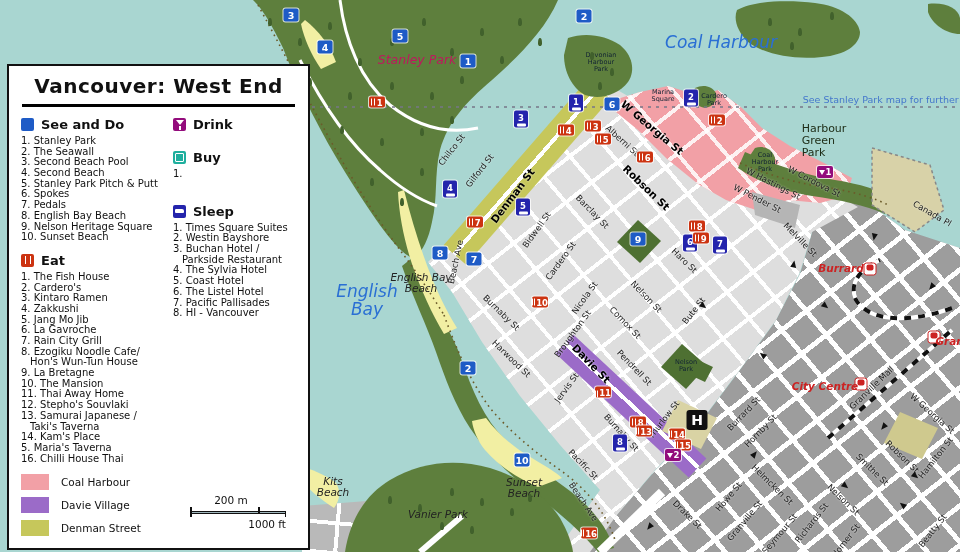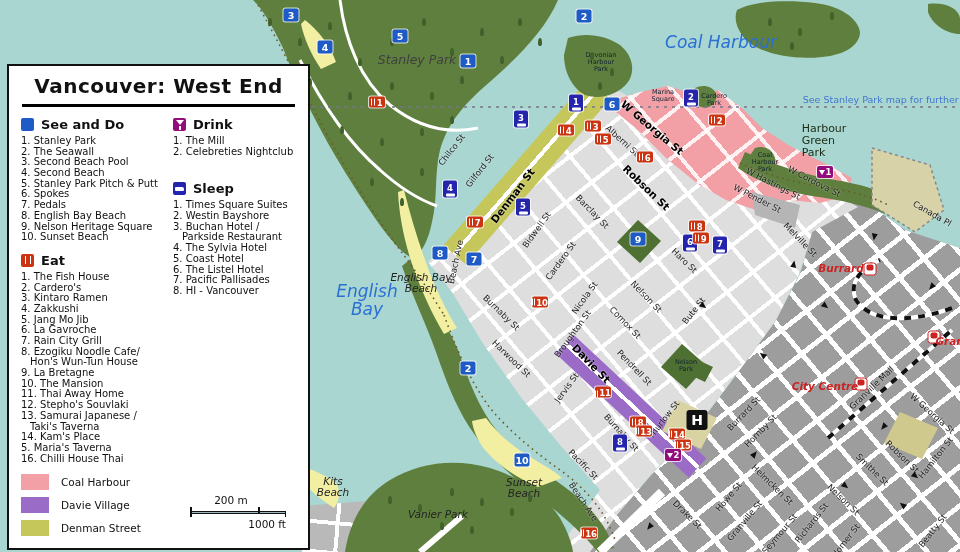--- a/index.html
+++ b/index.html
@@ -37,21 +37,21 @@
     background:linear-gradient(to bottom, var(--c-denman,#C6C75B) 0 12px, #fff 12px 16px, var(--c-denman,#C6C75B) 16px 30px);}
   .band-davie{left:540px;top:393px;width:182px;height:26px;transform:rotate(43deg);
     background:linear-gradient(to bottom, var(--c-davie,#9B6BC8) 0 10px, #fff 10px 14px, var(--c-davie,#9B6BC8) 14px 26px);}
 
   
   .lbl{position:absolute;white-space:pre;transform:translate(-50%,-50%);line-height:1.08;}
   .street{font-size:8.5px;color:#1c1c1c;text-shadow:0 0 2px rgba(255,255,255,.8);}
   .street.b{font-size:10.5px;font-weight:bold;color:#000;}
   .wlabel{font-size:17px;font-style:italic;color:var(--c-wlabel,#2A6FD4);text-align:center;}
   .pl{color:#20321d;text-align:center;}
-  .pl-lg{font-size:12.5px;font-style:italic;color:#404040;}
+  .pl-lg{font-size:12.5px;font-style:italic;color:#be185d;}
   .pl-md{font-size:10.5px;font-style:italic;color:#222;}
   .pl-park{font-size:11px;color:#1d2b15;text-align:left;}
   .pl-xs{font-size:6.5px;color:#123;}
   .note{font-size:9.5px;color:var(--c-note,#4477CC);margin-left:36px;}
 
   
   .mk{position:absolute;transform:translate(-50%,-50%);display:flex;align-items:center;justify-content:center;
       color:#fff;font-weight:bold;border-radius:2px;box-shadow:0 0 0 1px rgba(255,255,255,.75);}
   .m-see{background:var(--c-see,#1E5BC6);width:15px;height:13px;font-size:9.5px;}
   .m-eat{background:var(--c-eat,#CC3311);width:16px;height:11px;font-size:8.5px;}
@@ -478,23 +478,28 @@
               <div class="lg-item">16. Chilli House Thai</div>
             </div>
         </div>
       </div>
       <div class="lg-col-r">
         <div class="lg-sec">
           <div class="lg-h">
               <span class="lg-ic ic-drink"></span>
             <span>Drink</span>
             </div>
-          <div id="list-drink">
-              <div class="lg-item">1. The Mill</div>
-              <div class="lg-item">2. Celebreties Nightclub</div>
+        </div>
+        <div class="lg-sec" style="margin-top:18px;">
+          <div class="lg-h">
+              <span class="lg-ic ic-buy"></span>
+            <span>Buy</span>
+            </div>
+          <div id="list-buy">
+              <div class="lg-item">1. </div>
             </div>
         </div>
         <div class="lg-sec" style="margin-top:24px;">
           <div class="lg-h">
               <span class="lg-ic ic-sleep"></span>
             <span>Sleep</span>
             </div>
           <div id="list-sleep">
               <div class="lg-item">1. Times Square Suites</div>
               <div class="lg-item">2. Westin Bayshore</div>

